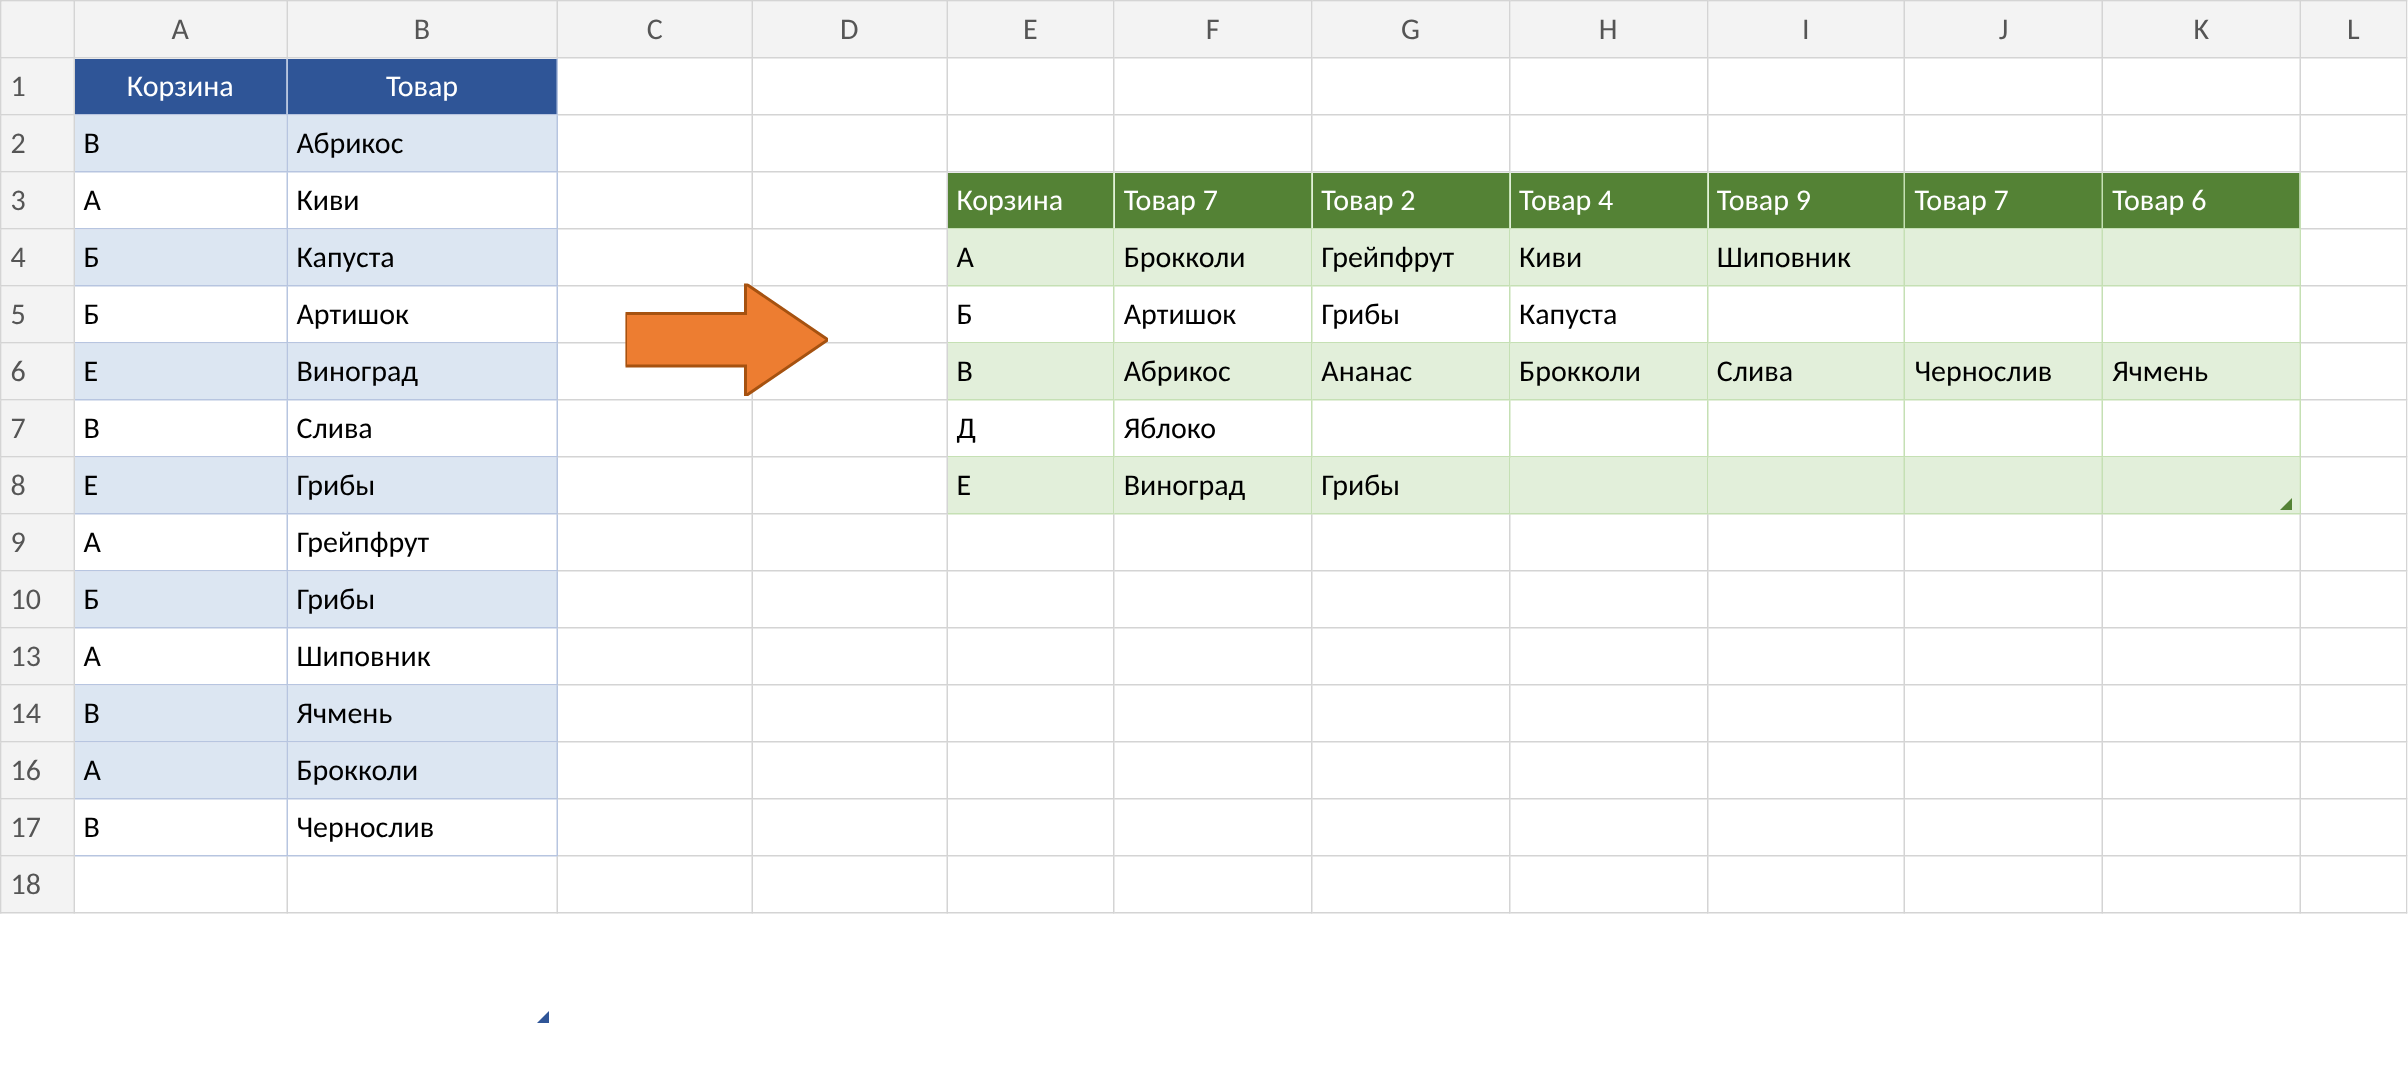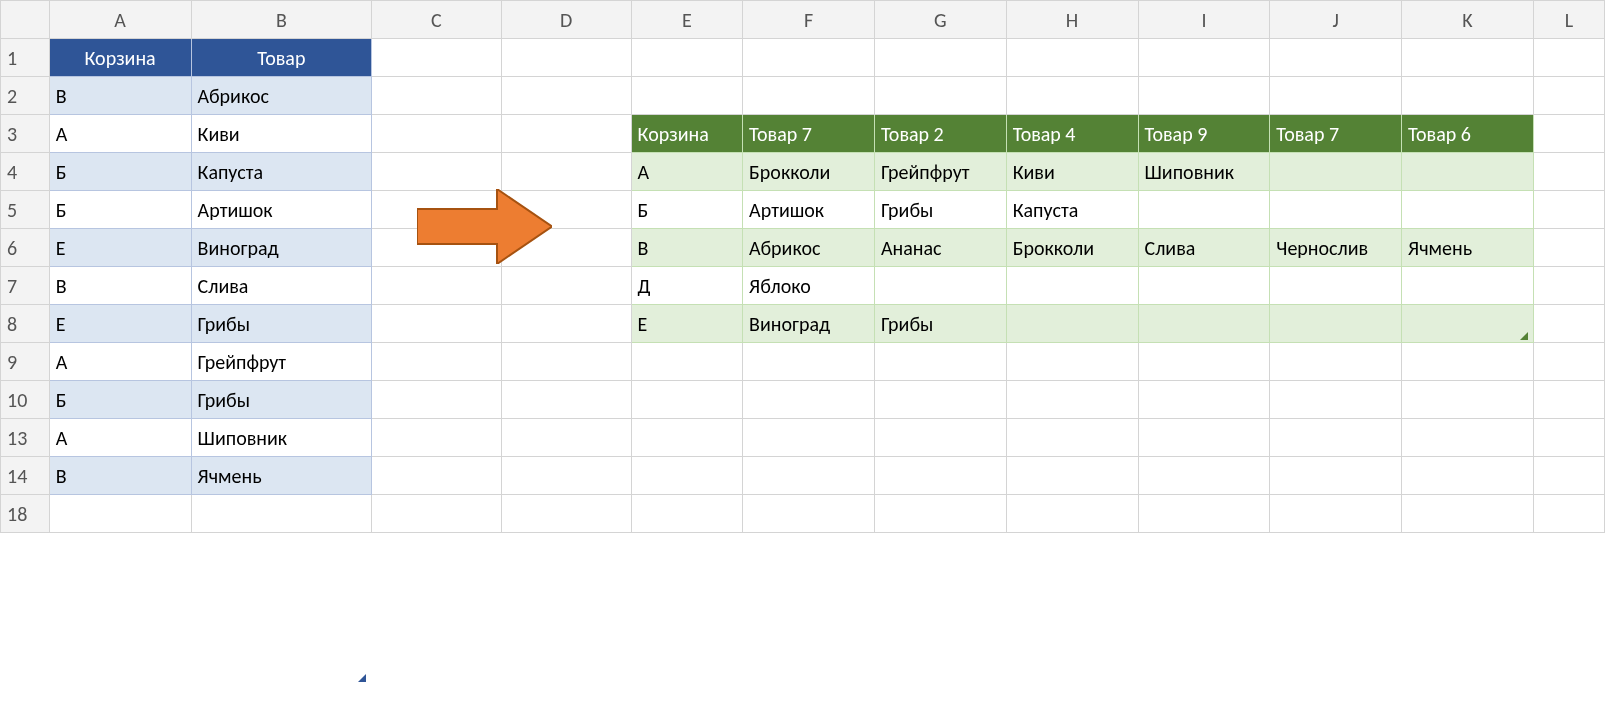--- a/index.html
+++ b/index.html
@@ -322,20 +322,50 @@
           <td></td>
           <td></td>
           <td></td>
           <td></td>
           <td></td>
           <td></td>
           <td></td>
           <td></td>
         </tr>
         <tr>
+          <td class="row-hdr">16</td>
+          <td class="blue-band-even blue-cell">А</td>
+          <td class="blue-band-even blue-cell">Брокколи</td>
+          <td></td>
+          <td></td>
+          <td></td>
+          <td></td>
+          <td></td>
+          <td></td>
+          <td></td>
+          <td></td>
+          <td></td>
+          <td></td>
+        </tr>
+        <tr>
+          <td class="row-hdr">17</td>
+          <td class="blue-band-odd blue-cell">В</td>
+          <td class="blue-band-odd blue-cell">Чернослив</td>
+          <td></td>
+          <td></td>
+          <td></td>
+          <td></td>
+          <td></td>
+          <td></td>
+          <td></td>
+          <td></td>
+          <td></td>
+          <td></td>
+        </tr>
+        <tr>
           <td class="row-hdr">18</td>
           <td></td>
           <td></td>
           <td></td>
           <td></td>
           <td></td>
           <td></td>
           <td></td>
           <td></td>
           <td></td>

